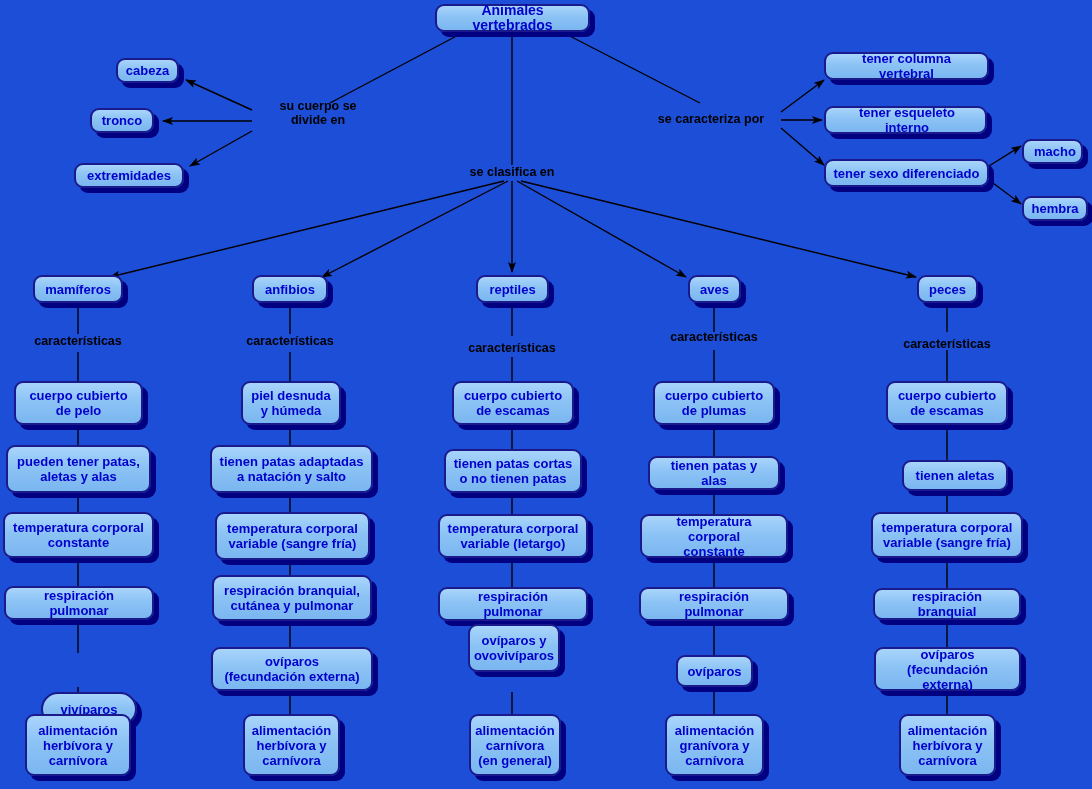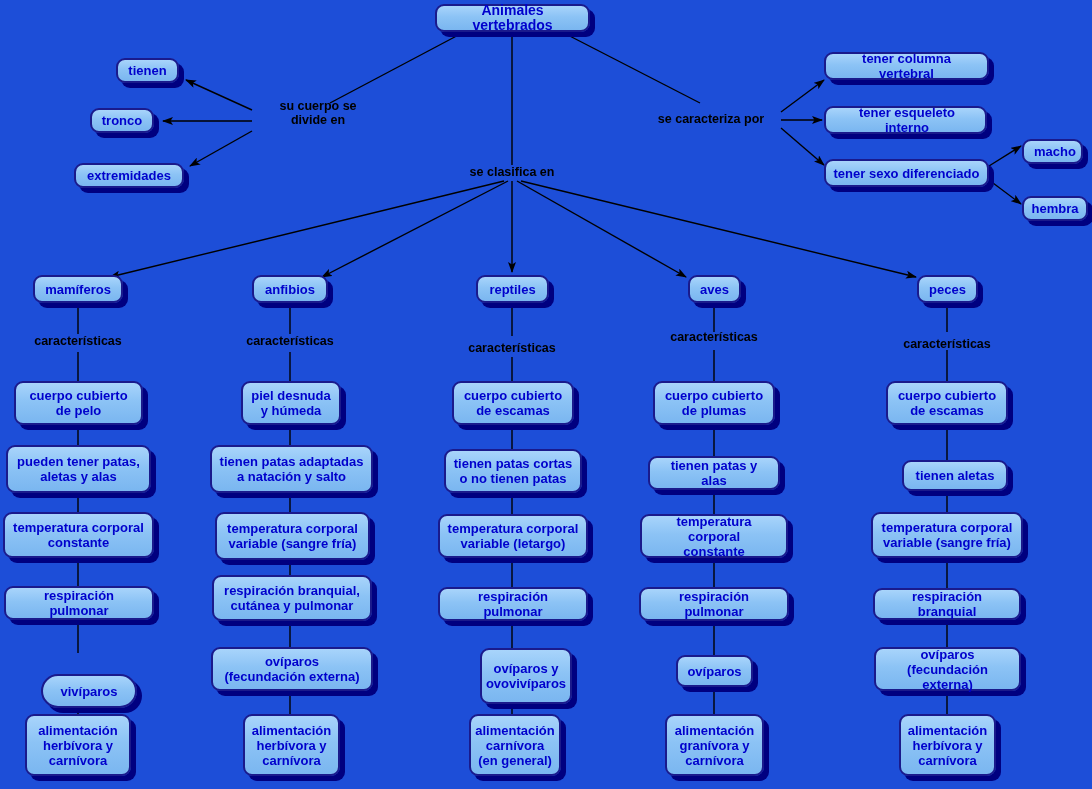--- a/index.html
+++ b/index.html
@@ -135,21 +135,21 @@
       <line x1="947" y1="620" x2="947" y2="648"></line>
       <line x1="947" y1="691" x2="947" y2="714"></line>
     </g>
   </svg>
 
   <div class="node root" style="left:435px; top:4px; width:155px; height:28px;">Animales vertebrados</div>
 
   <div class="edge-label" style="left:258px; top:99px; width:120px;">su cuerpo se
 divide en</div>
 
-  <div class="node" style="left:116px; top:58px; width:63px; height:25px;">tienen</div>
+  <div class="node" style="left:116px; top:58px; width:63px; height:25px;">cabeza</div>
   <div class="node" style="left:90px; top:108px; width:64px; height:25px;">tronco</div>
   <div class="node" style="left:74px; top:163px; width:110px; height:25px;">extremidades</div>
 
   <div class="edge-label" style="left:646px; top:112px; width:130px;">se caracteriza por</div>
 
   <div class="node" style="left:824px; top:52px; width:165px; height:28px;">tener columna vertebral</div>
   <div class="node" style="left:824px; top:106px; width:163px; height:28px;padding-left:10px;">tener esqueleto interno</div>
   <div class="node" style="left:824px; top:159px; width:165px; height:28px;">tener sexo diferenciado</div>
 
   <div class="node" style="left:1022px; top:139px; width:61px; height:25px;padding-left:12px;">macho</div>
@@ -169,21 +169,21 @@
   <div class="edge-label" style="left:654px; top:330px; width:120px;">características</div>
   <div class="edge-label" style="left:887px; top:337px; width:120px;">características</div>
 
   <div class="node" style="left:14px; top:381px; width:129px; height:44px;">cuerpo cubierto
 de pelo</div>
   <div class="node" style="left:6px; top:445px; width:145px; height:48px;">pueden tener patas,
 aletas y alas</div>
   <div class="node" style="left:3px; top:512px; width:151px; height:46px;">temperatura corporal
 constante</div>
   <div class="node" style="left:4px; top:586px; width:150px; height:34px;">respiración pulmonar</div>
-  <div class="node" style="left:41px; top:674px; width:96px; height:34px;border-radius:17px;">vivíparos</div>
+  <div class="node" style="left:41px; top:692px; width:96px; height:34px;border-radius:17px;">vivíparos</div>
   <div class="node" style="left:25px; top:714px; width:106px; height:62px;">alimentación
 herbívora y
 carnívora</div>
 
   <div class="node" style="left:241px; top:381px; width:100px; height:44px;">piel desnuda
 y húmeda</div>
   <div class="node" style="left:210px; top:445px; width:163px; height:48px;">tienen patas adaptadas
 a natación y salto</div>
   <div class="node" style="left:215px; top:512px; width:155px; height:48px;">temperatura corporal
 variable (sangre fría)</div>
@@ -195,21 +195,21 @@
 herbívora y
 carnívora</div>
 
   <div class="node" style="left:452px; top:381px; width:122px; height:44px;">cuerpo cubierto
 de escamas</div>
   <div class="node" style="left:444px; top:449px; width:138px; height:44px;">tienen patas cortas
 o no tienen patas</div>
   <div class="node" style="left:438px; top:514px; width:150px; height:44px;">temperatura corporal
 variable (letargo)</div>
   <div class="node" style="left:438px; top:587px; width:150px; height:34px;">respiración pulmonar</div>
-  <div class="node" style="left:468px; top:648px; width:92px; height:56px;margin-left:12px;">ovíparos y
+  <div class="node" style="left:468px; top:624px; width:92px; height:48px;">ovíparos y
 ovovivíparos</div>
   <div class="node" style="left:469px; top:714px; width:92px; height:62px;">alimentación
 carnívora
 (en general)</div>
 
   <div class="node" style="left:653px; top:381px; width:122px; height:44px;">cuerpo cubierto
 de plumas</div>
   <div class="node" style="left:648px; top:456px; width:132px; height:34px;">tienen patas y alas</div>
   <div class="node" style="left:640px; top:514px; width:148px; height:44px;">temperatura corporal
 constante</div>

